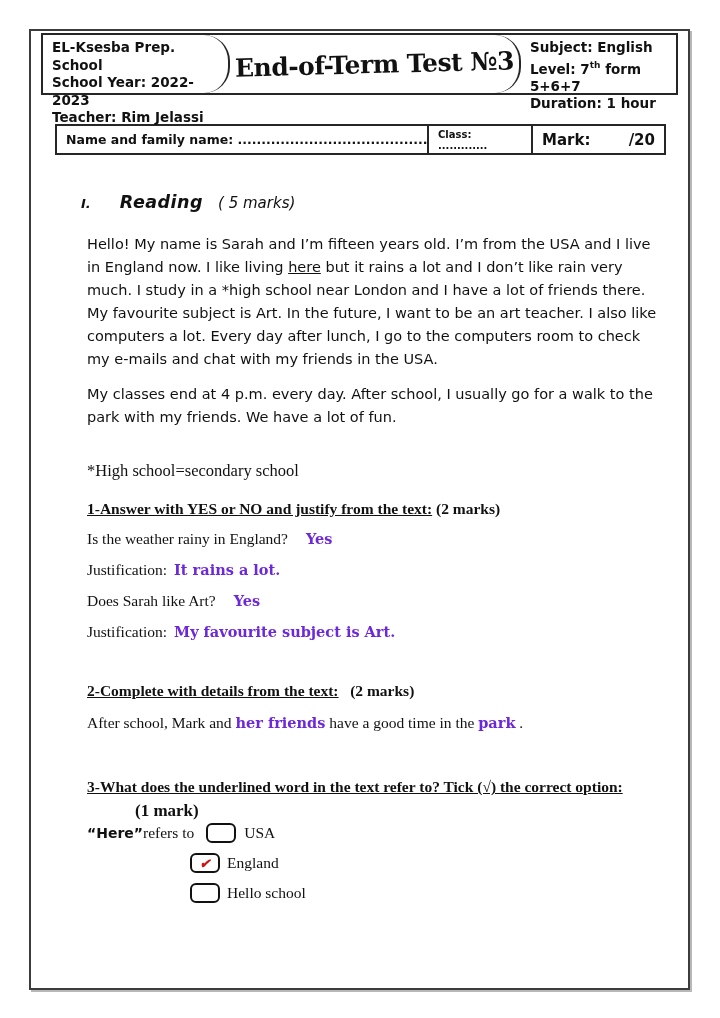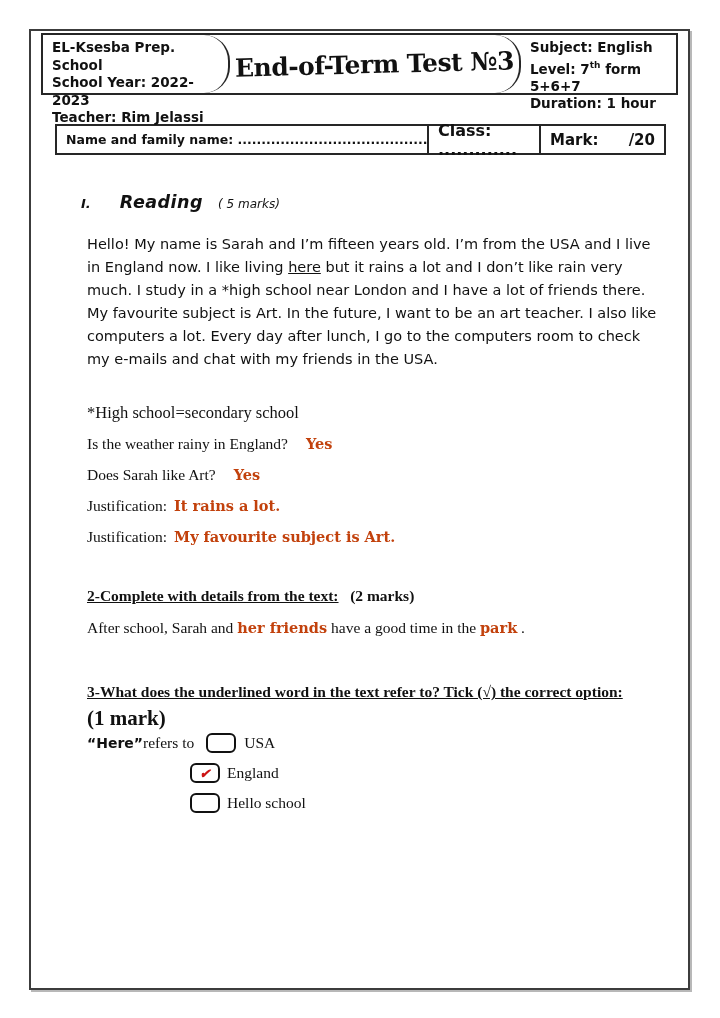--- a/index.html
+++ b/index.html
@@ -29,52 +29,52 @@
   .hcell-right { flex:1; font-weight:bold; font-size:13.5px; line-height:17.5px; }
   .hcell-right sup, .hcell-right .sup { font-size:9px; vertical-align:super; }
 
   
   .info-bar {
     margin:29px 22px 0 24px; height:31px; display:flex;
     border:2px solid #262626; font-weight:bold;
   }
   .icell { display:flex; align-items:center; padding:0 9px; }
   .icell-name  { width:372px; border-right:2px solid #262626; font-size:12.5px; white-space:nowrap; overflow:hidden; }
-  .icell-class { width:112px; border-right:2px solid #262626; font-size:16px; }
+  .icell-class { width:104px; border-right:2px solid #262626; font-size:10px; }
   .icell-mark  { flex:1; justify-content:space-between; font-size:15px; }
 
   
   .content { padding:37px 48px 0 56px; }
 
   .reading-head { margin-left:-6px; display:flex; align-items:baseline; font-style:italic; height:26px; }
   .reading-numeral { font-weight:bold; font-size:13px; }
   .reading-title { margin-left:29px; font-weight:bold; font-size:17.5px;
                    letter-spacing:0.5px; }
-  .reading-marks { margin-left:15px; font-size:12px; }
+  .reading-marks { margin-left:15px; font-size:15px; }
 
   .para { width:572px; font-size:14.5px; line-height:23px; }
   .para-1 { margin-top:15px; }
   .para-2 { margin-top:12px; }
   .u { text-decoration:underline; }
 
   .note { margin-top:32px; font-family:"Liberation Serif", serif; font-size:16.5px; }
   .q-title { margin-top:19px; font-family:"Liberation Serif", serif; font-weight:bold; font-size:15.5px; }
   .q-title .u { text-decoration:underline; }
   .q-line { margin-top:10px; font-family:"Liberation Serif", serif; font-size:15.5px; line-height:21px; }
-  .answer-red { color:#c2410c; font-weight:bold; font-family:"DejaVu Serif", serif; font-size:14.5px; }
+  .answer-red { color:#6d28d9; font-weight:bold; font-family:"DejaVu Serif", serif; font-size:14.5px; }
   .gap-left { margin-left:18px; }
   .gap-left-sm { margin-left:7px; }
 
   .q2-block { margin-top:40px; }
   .q2-block .q-title { margin-top:0; }
   .q2-sentence { margin-top:12px; }
 
   .q3-block { margin-top:43px; }
   .q3-title { font-family:"Liberation Serif", serif; font-weight:bold; font-size:15.5px; line-height:21px; }
-  .q3-mark  { margin-top:4px; font-family:"Liberation Serif", serif; font-weight:bold; font-size:21px; }
+  .q3-mark  { margin-top:4px; font-family:"Liberation Serif", serif; font-weight:bold; font-size:17px;margin-left:48px; }
 
   .stem-row { margin-top:2px; display:flex; align-items:center;
               font-family:"Liberation Serif", serif; font-size:15.5px;text-align:right; }
   .stem-bold { font-family:"DejaVu Sans", sans-serif; font-weight:bold; font-size:14px; }
   .checkbox { width:30px; height:20px; border:2px solid #111; border-radius:6px;
               background:#fff; display:flex; align-items:center; justify-content:center;
               flex:none; }
   .stem-row .checkbox { margin-left:12px; margin-right:8px; }
   .tick { color:#cc1414; font-weight:bold; font-style:italic; font-size:13px; line-height:1; }
   .option-row { margin-top:10px; margin-left:103px; display:flex; align-items:center;
@@ -115,32 +115,34 @@
     <div class="content">
 
       <div class="reading-head">
         <span class="reading-numeral">I.</span>
         <span class="reading-title">Reading</span>
         <span class="reading-marks">( 5 marks)</span>
       </div>
 
       <div class="para para-1"><span>Hello! My name is Sarah and I’m fifteen years old. I’m from the USA and I live in England now. I like living </span><span class="u">here</span><span> but it rains a lot and I don’t like rain very much. I study in a *high school near London and I have a lot of friends there. My favourite subject is Art. In the future, I want to be an art teacher. I also like computers a lot. Every day after lunch, I go to the computers room to check my e-mails and chat with my friends in the USA.</span></div>
 
+      <div class="para para-2">My classes end at 4 p.m. every day. After school, I usually go for a walk to the park with my friends. We have a lot of fun.</div>
 
       <div class="note">*High school=secondary school</div>
 
+      <div class="q-title"><span class="u">1-Answer with YES or NO and justify from the text:</span> <span>(2 marks)</span></div>
 
       <div class="q-line"><span>Is the weather rainy in England?</span><span class="answer-red gap-left">Yes</span></div>
+      <div class="q-line"><span>Justification:</span><span class="answer-red gap-left-sm">It rains a lot.</span></div>
       <div class="q-line"><span>Does Sarah like Art?</span><span class="answer-red gap-left">Yes</span></div>
-      <div class="q-line"><span>Justification:</span><span class="answer-red gap-left-sm">It rains a lot.</span></div>
       <div class="q-line"><span>Justification:</span><span class="answer-red gap-left-sm">My favourite subject is Art.</span></div>
 
       <div class="q2-block">
         <div class="q-title"><span class="u">2-Complete with details from the text:</span>&nbsp;&nbsp; <span>(2 marks)</span></div>
-        <div class="q-line q2-sentence"><span>After school, Sarah and </span><span class="answer-red">her friends</span><span> have a good time in the </span><span class="answer-red">park</span><span> .</span></div>
+        <div class="q-line q2-sentence"><span>After school, Mark and </span><span class="answer-red">her friends</span><span> have a good time in the </span><span class="answer-red">park</span><span> .</span></div>
       </div>
 
       <div class="q3-block">
         <div class="q3-title"><span class="u">3-What does the underlined word in the text refer to? Tick (√) the correct option:</span></div>
         <div class="q3-mark">(1 mark)</div>
 
         <div class="stem-row">
           <span class="stem-bold">“Here”</span>
           <span> refers to</span>
           <span class="checkbox">

